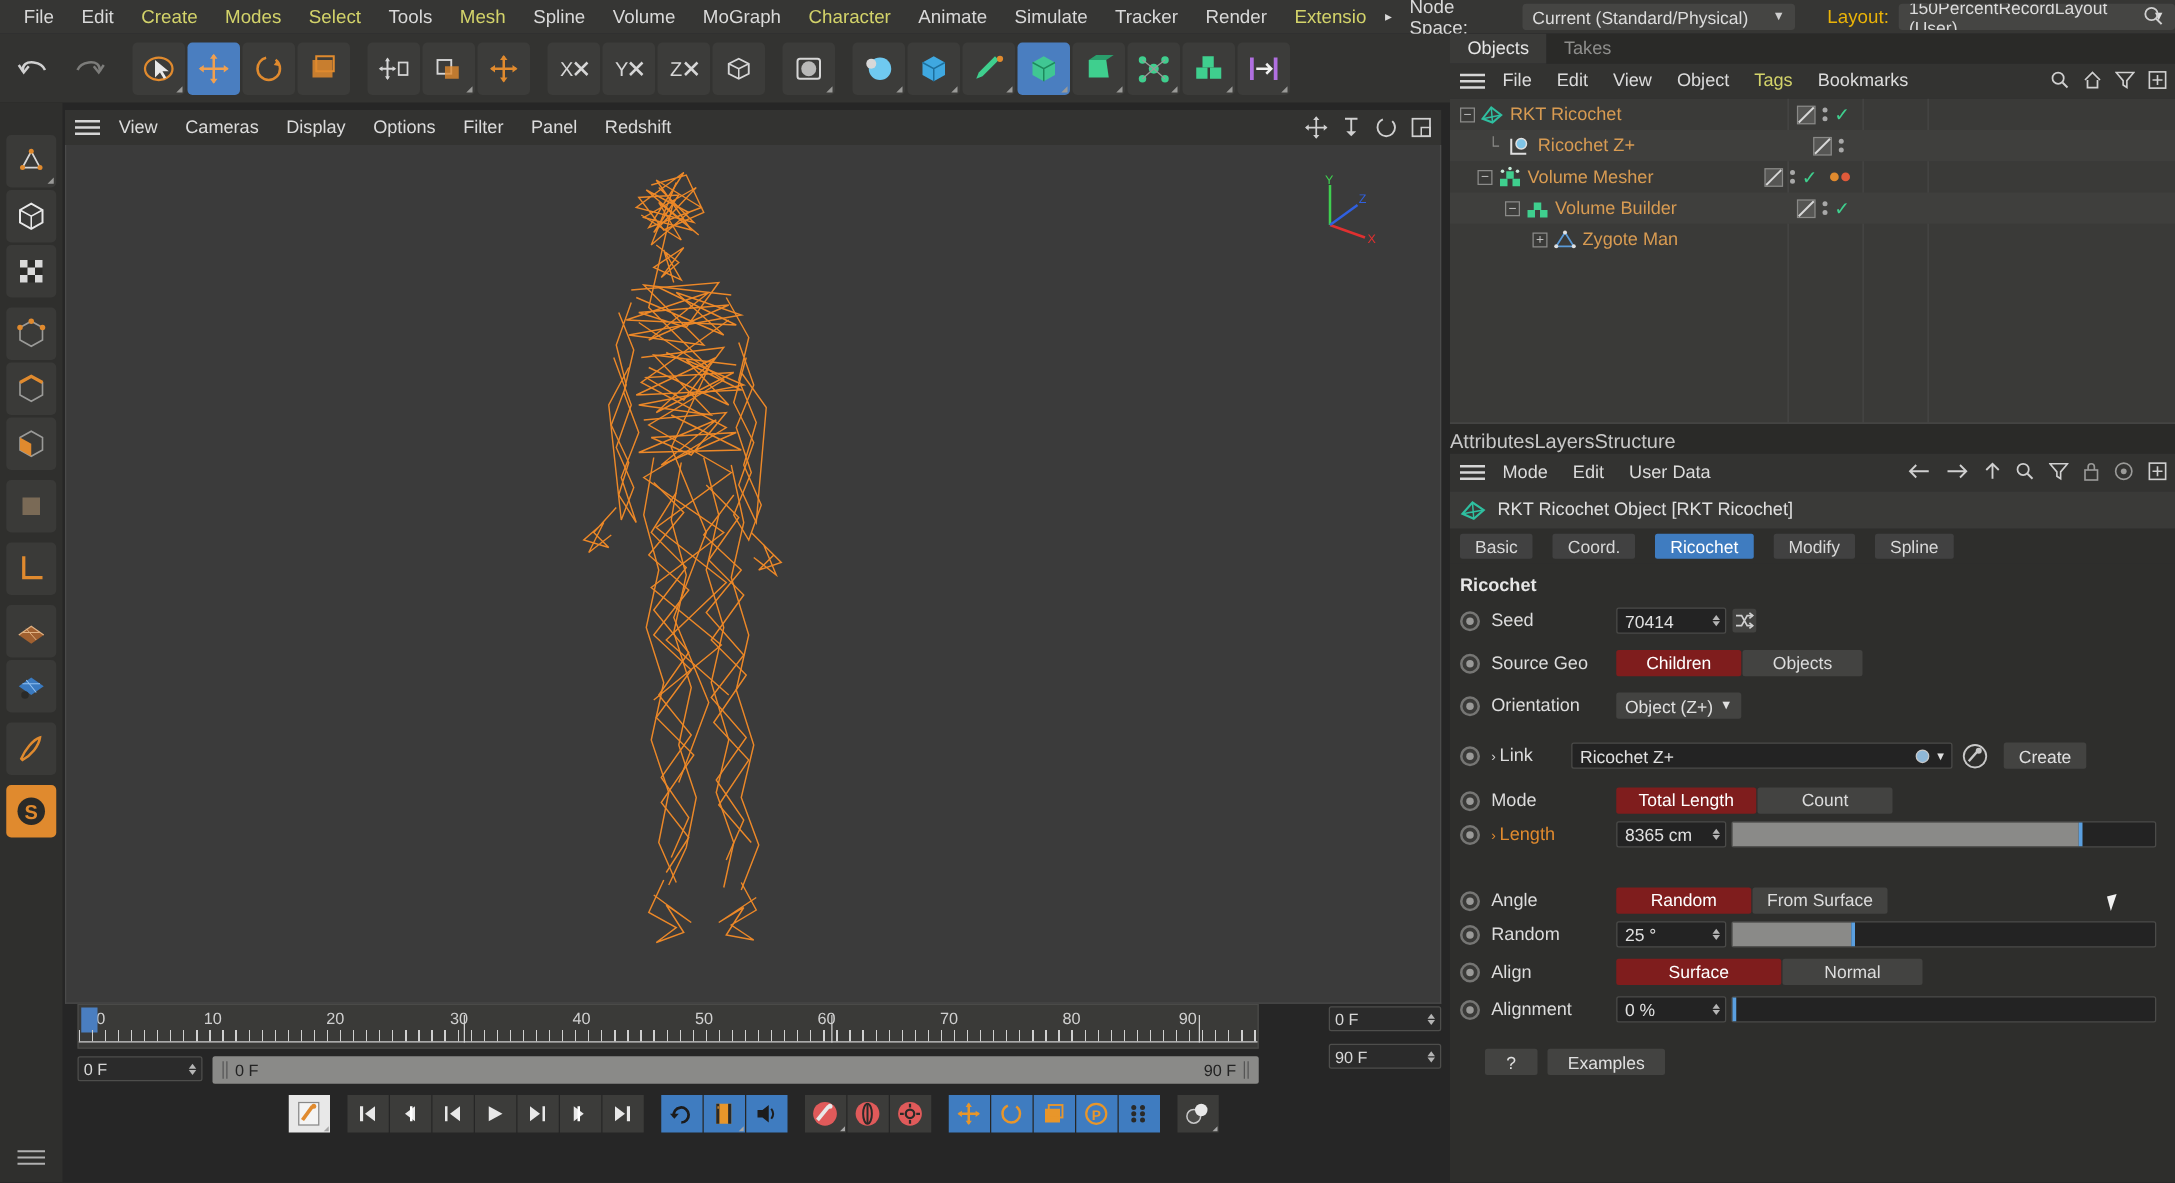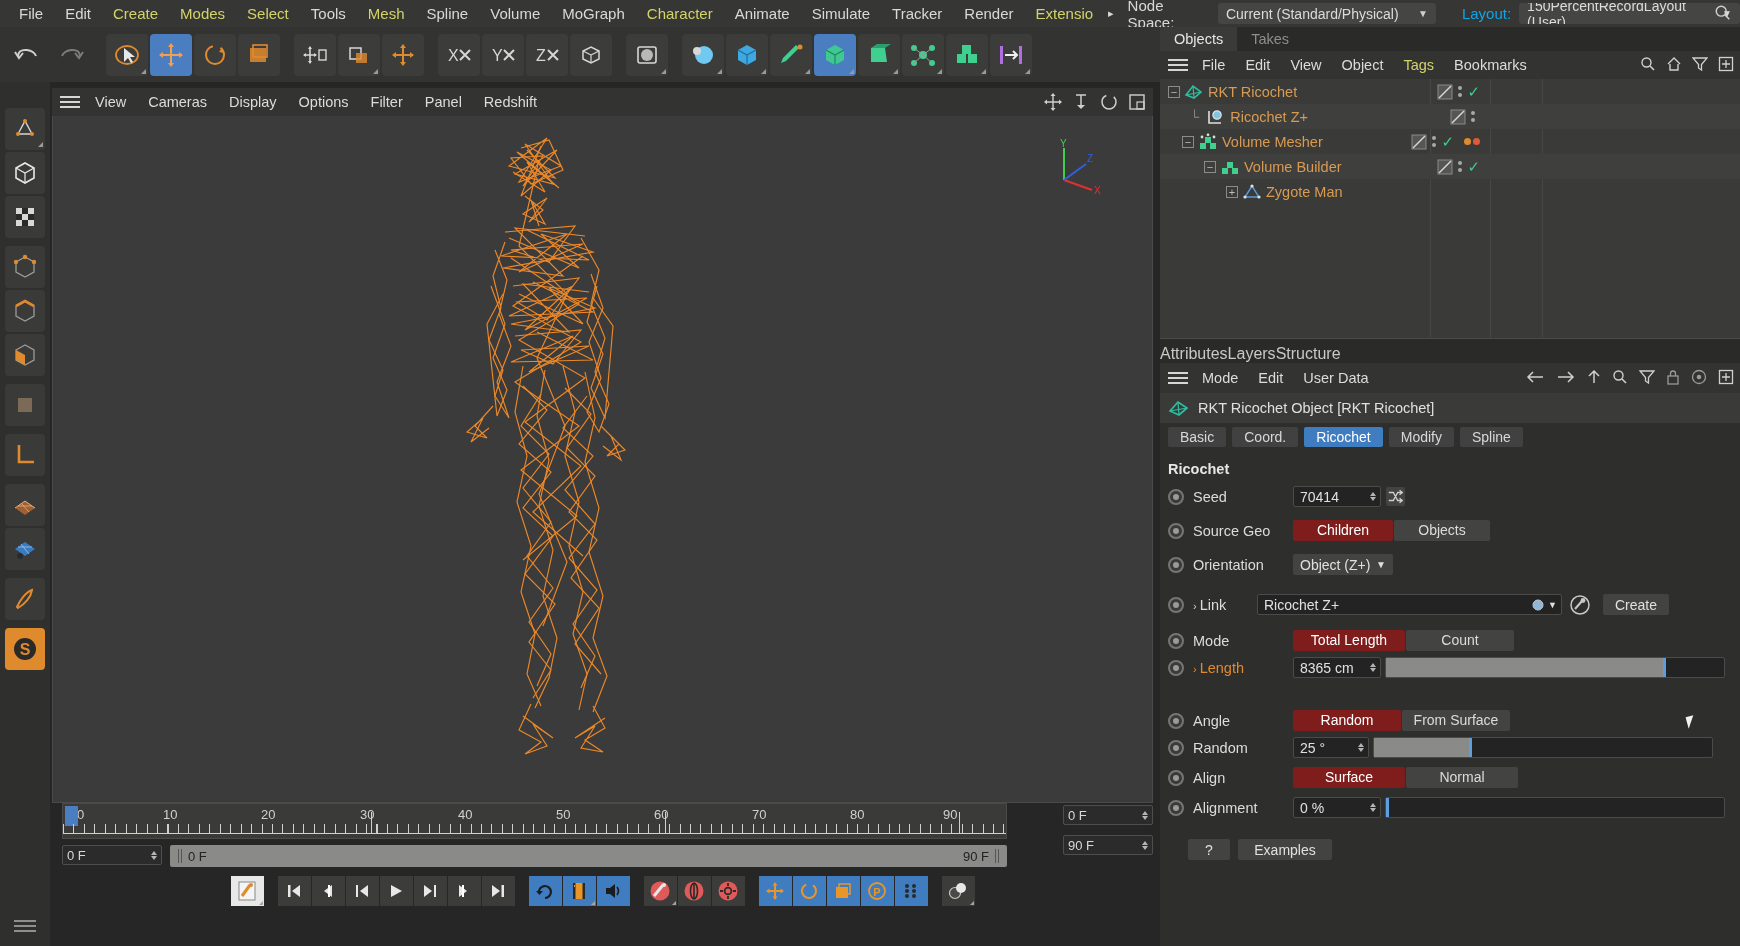--- a/index.html
+++ b/index.html
@@ -21,21 +21,21 @@
   .menubar .mi { padding: 0 11px; color: #d9d9d9; white-space: nowrap; line-height: 27px; }
   .menubar .mi.hl { color: #d3d36a; }
   .menubar .arrow { color: #d9d9d9; font-size: 11px; padding: 0 4px; }
   .ns-label { color: #d9d9d9; padding: 0 8px 0 10px; }
   .ns-select {
     background: #454543; border: none; border-radius: 3px; height: 21px;
     min-width: 218px; display: flex; align-items: center; justify-content: space-between;
     padding: 0 8px; color: #dcdcdc; font-size: 14px;
   }
   .ns-select .cv { font-size: 10px; color: #cfcfcf; margin-left: 12px; }
-  .lay-label { color: #0ea5e9; padding: 0 8px 0 26px; }
+  .lay-label { color: #eab308; padding: 0 8px 0 26px; }
   .lay-select {
     background: #454543; border: none; border-radius: 3px; height: 21px;
     width: 232px; display: flex; align-items: center; justify-content: space-between;
     padding: 0 8px; color: #dcdcdc; font-size: 14px; overflow: hidden;
   }
   .lay-select .cv { font-size: 10px; }
   .mag-top { position: absolute; right: 8px; top: 4px; width: 18px; height: 18px; }
 
   
   .maintoolbar {
@@ -160,21 +160,21 @@
 
   
   .attrtabs { display: flex; height: 24px; background: #2a2a28; align-items: flex-end; margin-top: 0; }
   .attrbar { height: 30px; background: #333331; display: flex; align-items: center;
     padding-left: 8px; font-size: 14.5px; color: #dcdcdc; position: relative; }
   .attrbar .ab { padding: 0 10px; }
   .attr-icons { position: absolute; right: 6px; top: 6px; display: flex; gap: 11px; align-items: center; }
 
   .attrtitle { height: 30px; display: flex; align-items: center; gap: 8px;
     padding-left: 8px; font-size: 14.5px; color: #e0e0e0; background: #3a3a38; }
-  .subtabs { display: flex; gap: 6px; padding: 4px 0 4px 8px; background: #2e2e2c; }
+  .subtabs { display: flex; gap: 16px; padding: 4px 0 4px 8px; background: #2e2e2c; }
   .subtab { padding: 2px 12px; font-size: 14px; background: #414141; color: #d8d8d8; border-radius: 2px; }
   .subtab.active { background: #3f7cc0; color: #fff; }
 
   .section-h { font-size: 14.5px; font-weight: bold; color: #e6e6e6; padding: 10px 0 6px 8px; }
 
   .prow { display: flex; align-items: center; height: 27px; padding-left: 8px; gap: 0; }
   .pdot { width: 16px; height: 16px; border-radius: 50%; background: #3a3a38;
     border: 2px solid #767674; margin-right: 9px; position: relative; flex: none; }
   .pdot::after { content: ''; position: absolute; left: 3px; top: 3px; width: 6px; height: 6px;
     border-radius: 50%; background: #9a9a98; }
@@ -1092,38 +1092,38 @@
       <span class="plabel">Angle</span>
       <div class="segbtn">
         <div class="on" style="width:108px">Random</div>
         <div style="width:108px">From Surface</div>
       </div>
     </div>
 
     <div class="prow">
       <span class="pdot"></span>
       <span class="plabel">Random</span>
-      <div class="pfield" style="width:76px">
+      <div class="pfield" style="width:88px">
         <span>25 °</span>
         <span class="spin">
             <i class="u"></i>
             <i class="d"></i>
           </span>
       </div>
       <div class="slider" style="width:340px;margin-left:4px">
         <div class="fill" style="width:28%"></div>
         <div class="knob" style="left:28%"></div>
       </div>
     </div>
 
     <div class="prow" style="margin-top:3px">
       <span class="pdot"></span>
       <span class="plabel">Align</span>
       <div class="segbtn">
-        <div class="on" style="width:112px">Surface</div>
+        <div class="on" style="width:132px">Surface</div>
         <div style="width:112px">Normal</div>
       </div>
     </div>
 
     <div class="prow" style="margin-top:3px">
       <span class="pdot"></span>
       <span class="plabel">Alignment</span>
       <div class="pfield" style="width:88px">
         <span>0 %</span>
         <span class="spin">

